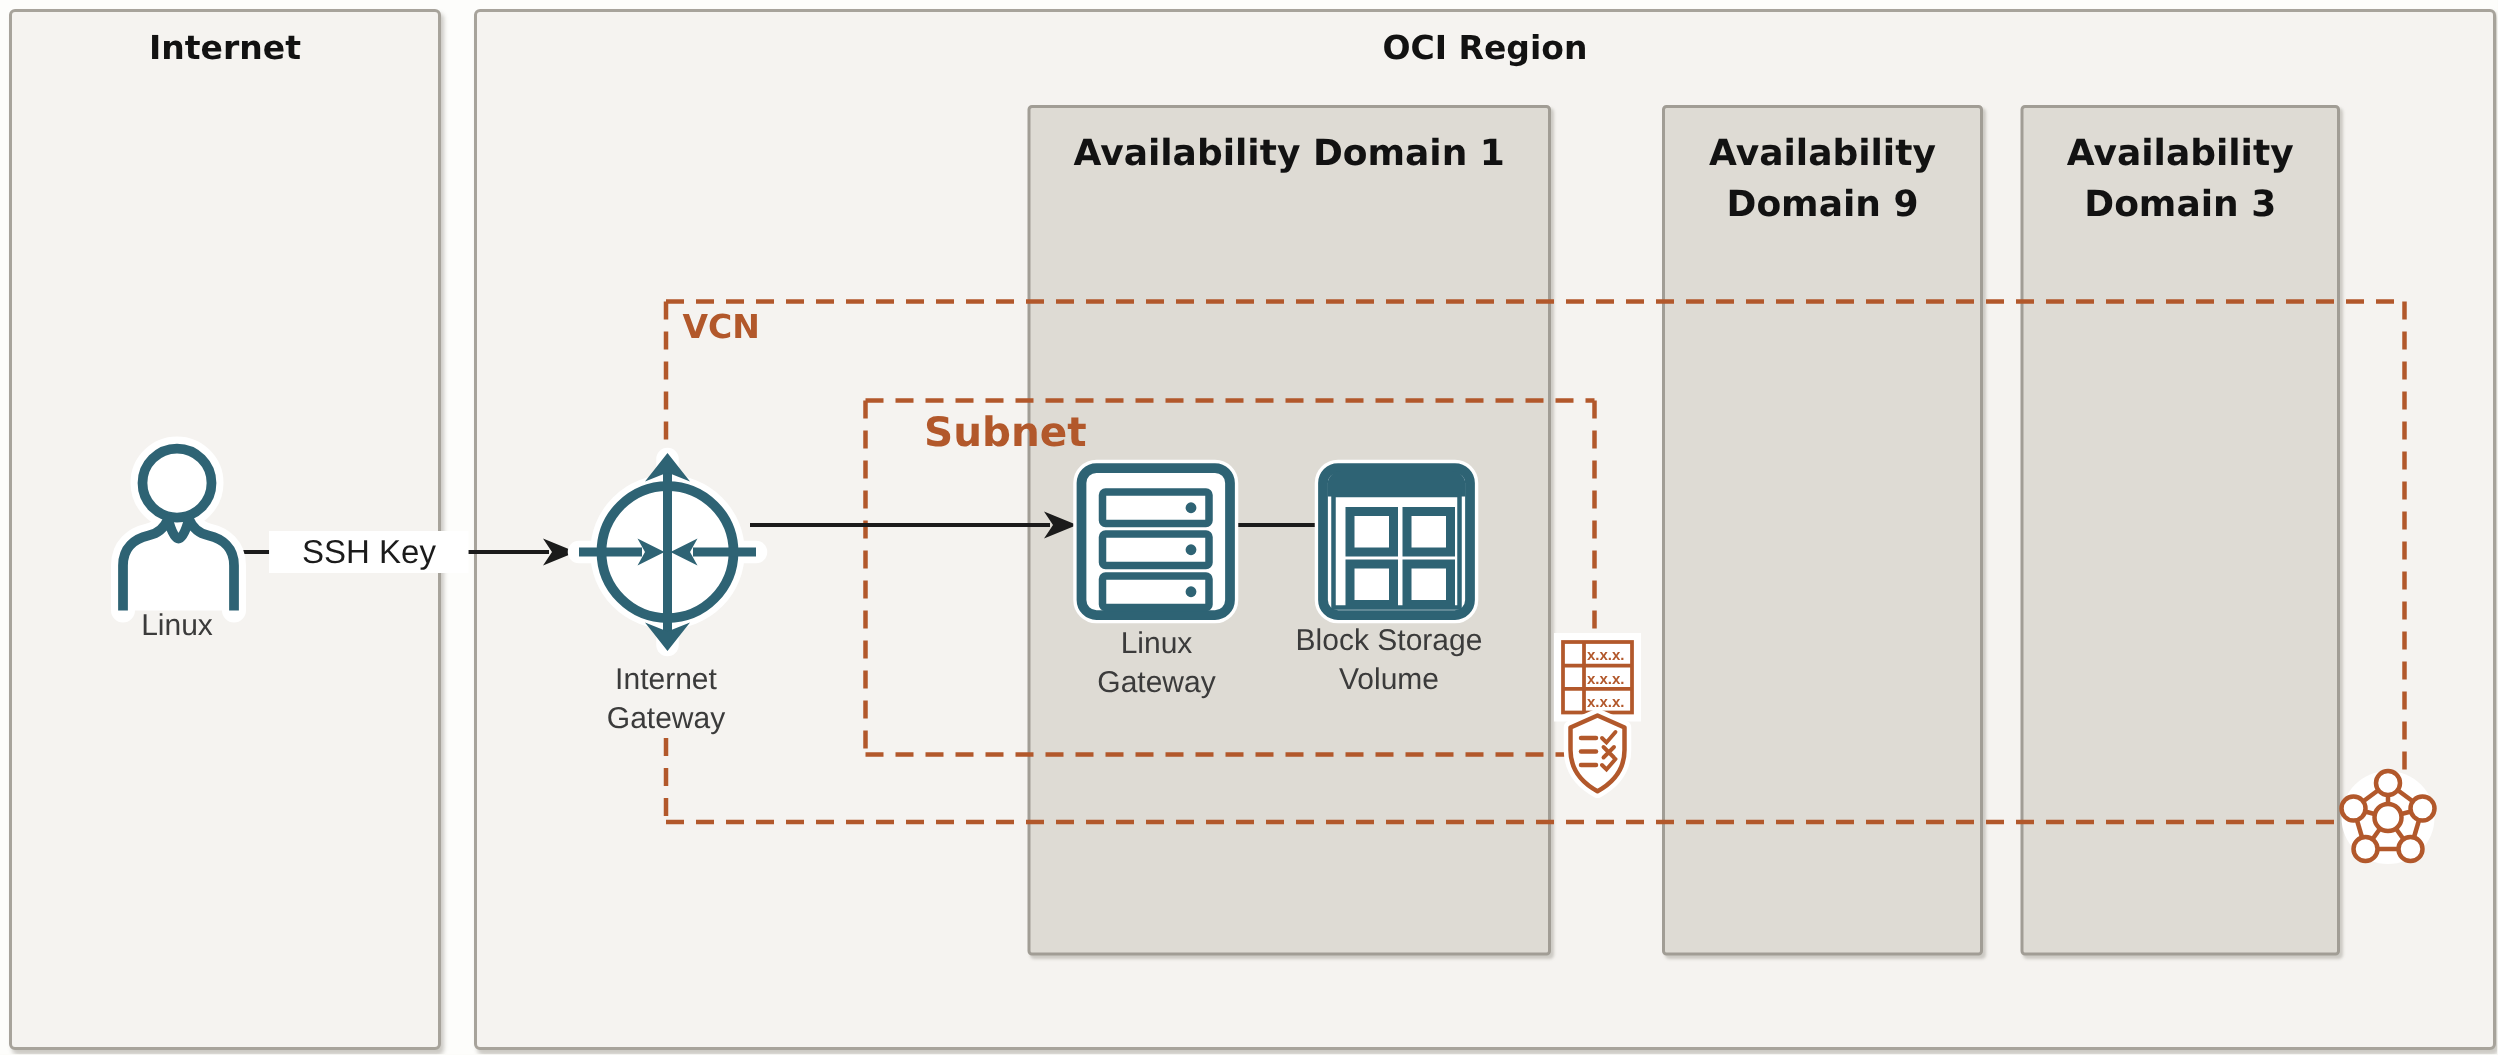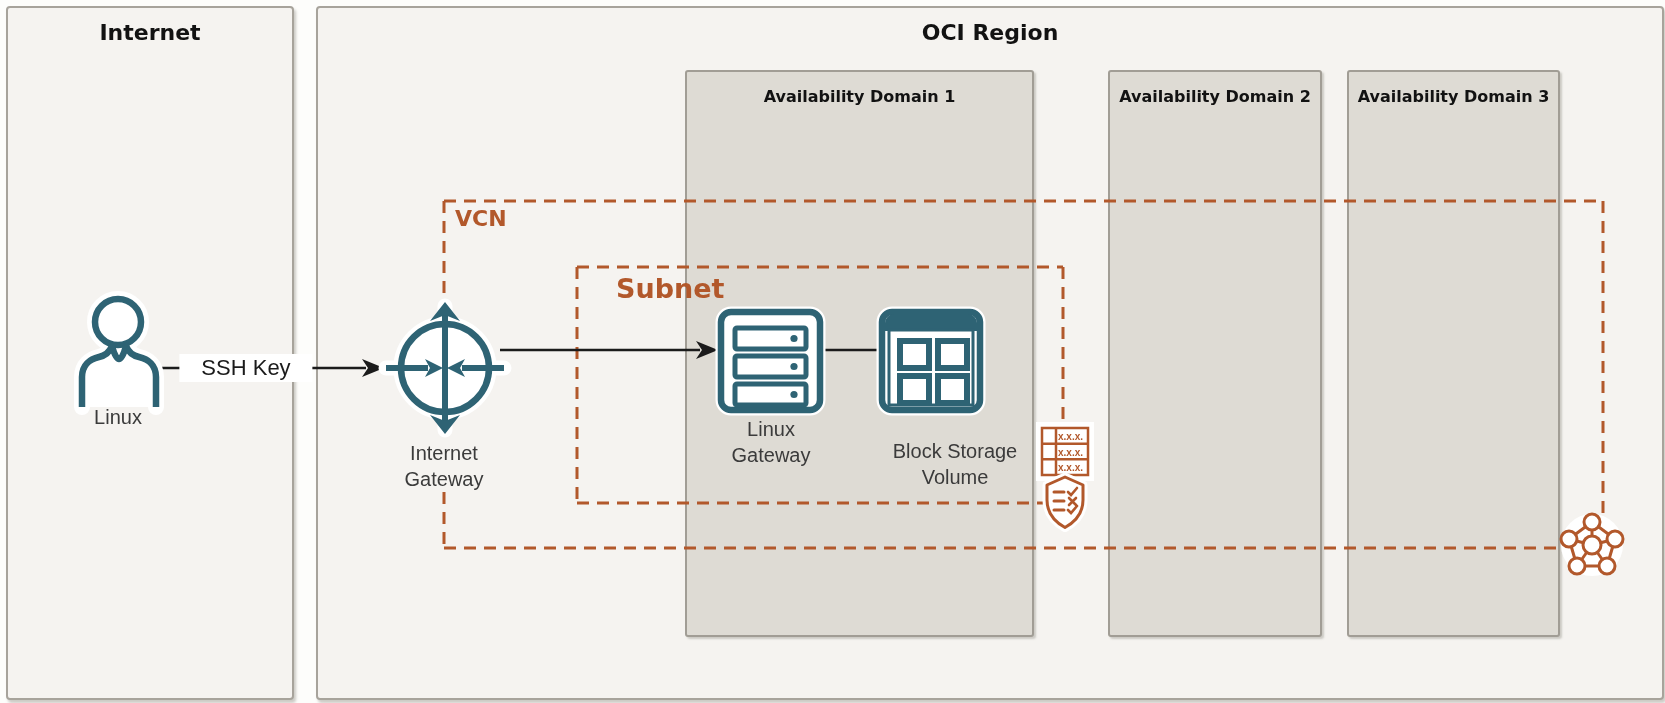--- a/index.html
+++ b/index.html
@@ -14,21 +14,21 @@
   .zone-title{
     position:absolute;top:12px;left:0;right:0;text-align:center;
     font-family:"DejaVu Sans",sans-serif;font-weight:bold;font-size:22px;color:#121212;
   }
   .ad{
     position:absolute;background:#dedbd4;border:2px solid #a19d95;border-radius:3px;
     box-shadow:2px 2px 2px rgba(130,125,115,.35);
   }
   .ad-title{
     position:absolute;top:14px;left:8px;right:8px;text-align:center;
-    font-family:"DejaVu Sans",sans-serif;font-weight:bold;font-size:16px;color:#121212;line-height:1.4;
+    font-family:"DejaVu Sans",sans-serif;font-weight:bold;font-size:24px;color:#121212;line-height:1.4;
   }
   .overlay{position:absolute;left:0;top:0;z-index:5;pointer-events:none;}
   .lbl{
     position:absolute;z-index:6;text-align:center;color:#3b3b3b;font-size:20px;line-height:1.3;
   }
   .net-lbl{
     position:absolute;z-index:6;font-family:"DejaVu Sans",sans-serif;font-weight:bold;
     font-size:22px;color:#b2582b;text-align:right;
   }
   .edge-lbl{
@@ -47,21 +47,21 @@
   </div>
 
   <div class="zone" style="left:316px;top:6px;width:1344px;height:690px;">
     <div class="zone-title">OCI Region</div>
   </div>
 
   <div class="ad" style="left:685px;top:70px;width:345px;height:563px;">
     <div class="ad-title">Availability Domain 1</div>
   </div>
   <div class="ad" style="left:1108px;top:70px;width:210px;height:563px;">
-    <div class="ad-title">Availability Domain 2</div>
+    <div class="ad-title">Availability Domain 9</div>
   </div>
   <div class="ad" style="left:1347px;top:70px;width:209px;height:563px;">
     <div class="ad-title">Availability Domain 3</div>
   </div>
 
   <svg class="overlay" width="1665" height="703" viewBox="0 0 1665 703">
 
     <g stroke="#b2582b" stroke-width="3" stroke-dasharray="12 8" fill="none">
       <line x1="444" y1="201" x2="1603" y2="201"></line>
       <line x1="1603" y1="201" x2="1603" y2="520"></line>
@@ -196,17 +196,17 @@
       </g>
     </g>
   </svg>
 
   <div class="net-lbl" style="left:455px;top:206px;">VCN</div>
   <div class="net-lbl" style="left:616px;top:273px;font-size:27px;">Subnet</div>
 
   <div class="lbl" style="left:68px;top:404px;width:100px;">Linux</div>
   <div class="lbl" style="left:374px;top:440px;width:140px;">Internet Gateway</div>
   <div class="lbl" style="left:716px;top:416px;width:110px;">Linux Gateway</div>
-  <div class="lbl" style="left:885px;top:414px;width:140px;margin-top:24px;">Block Storage Volume</div>
+  <div class="lbl" style="left:856px;top:414px;width:140px;">Block Storage Volume</div>
 
   <div class="edge-lbl" style="left:246px;top:368px;">SSH Key</div>
 
 </div>
 
 </body></html>

